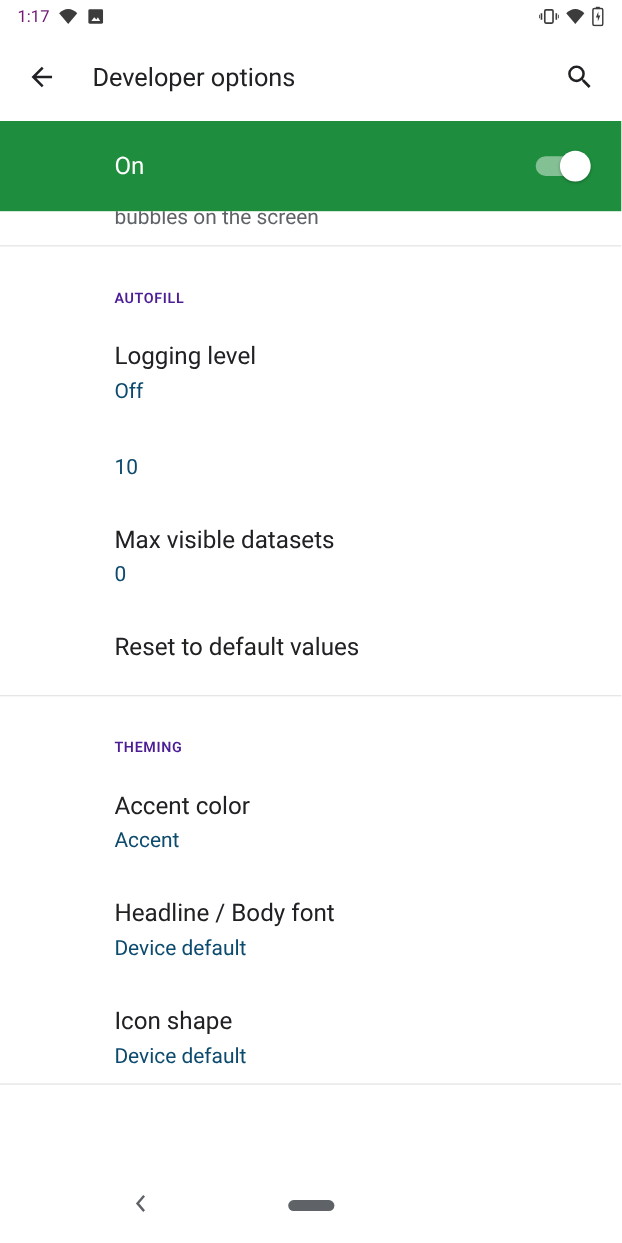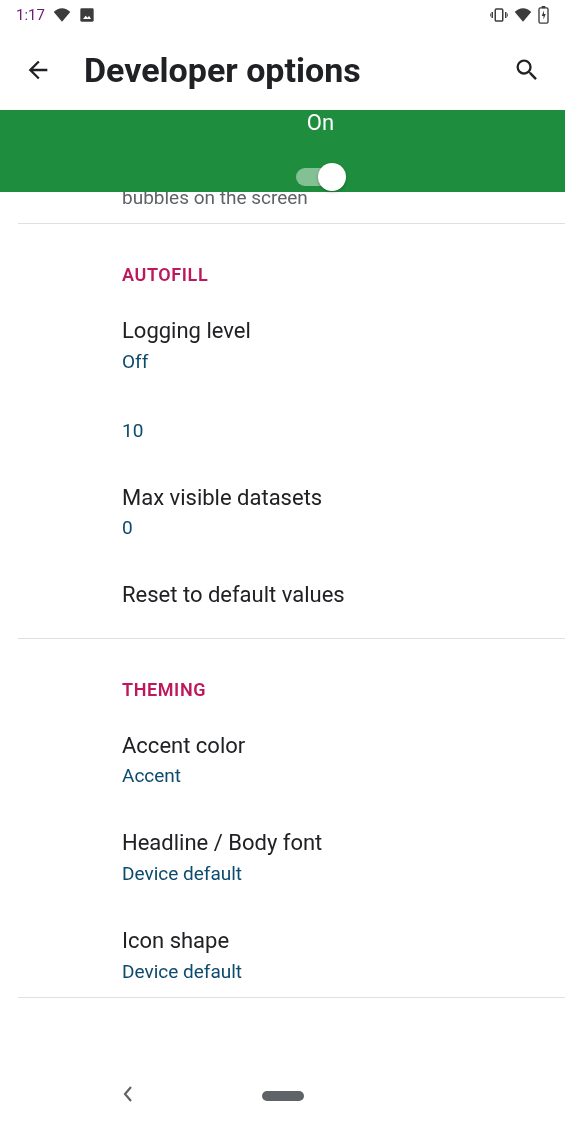--- a/index.html
+++ b/index.html
@@ -29,37 +29,36 @@
     display: flex;
     align-items: center;
     padding: 0 22px;
   }
   .back-btn {
     width: 32px; height: 32px;
     display: flex; align-items: center; justify-content: center;
     margin-right: 30px;
   }
   .app-title {
-    font-size: 34px;
+    font-size: 23px;
     color: #202124;
-    font-weight: 700;
+    font-weight: 400;
     flex: 1;
   }
   .search-btn {
     width: 32px; height: 32px;
     display: flex; align-items: center; justify-content: center;
   }
   .master-toggle {
     height: 82px;
     background: #1e8e3e;
     display: flex;
     align-items: center;
     padding: 0 28px 0 104px;
     color: #fff;
-    flex-direction: column;
   }
   .master-toggle-label {
     font-size: 22px;
     flex: 1;
   }
   .switch {
     width: 50px; height: 30px;
     position: relative;
   }
   .switch-track {
@@ -73,36 +72,35 @@
     position: absolute;
     width: 28px; height: 28px;
     background: #fff;
     border-radius: 50%;
     top: 1px; right: 0;
     box-shadow: 0 1px 3px rgba(0,0,0,0.3);
   }
   .scroll-area {
     height: calc(1130px - 30px - 80px - 82px - 68px);
     overflow: hidden;
-    padding-left: 18px;
   }
   .cutoff-text {
     color: #5f6368;
     font-size: 19px;
     padding: 0 0 14px 104px;
     margin-top: -6px;
   }
   .divider {
     border: none;
     border-top: 1px solid #e0e0e0;
     margin: 0;
   }
   .section-header {
-    color: #be185d;
-    font-size: 18px;
+    color: #4c1d95;
+    font-size: 13px;
     font-weight: 600;
     letter-spacing: 0.6px;
     padding: 40px 0 4px 104px;
   }
   .setting-item {
     padding: 28px 24px 14px 104px;
   }
   .setting-item.single {
     padding: 28px 24px 28px 104px;
   }

